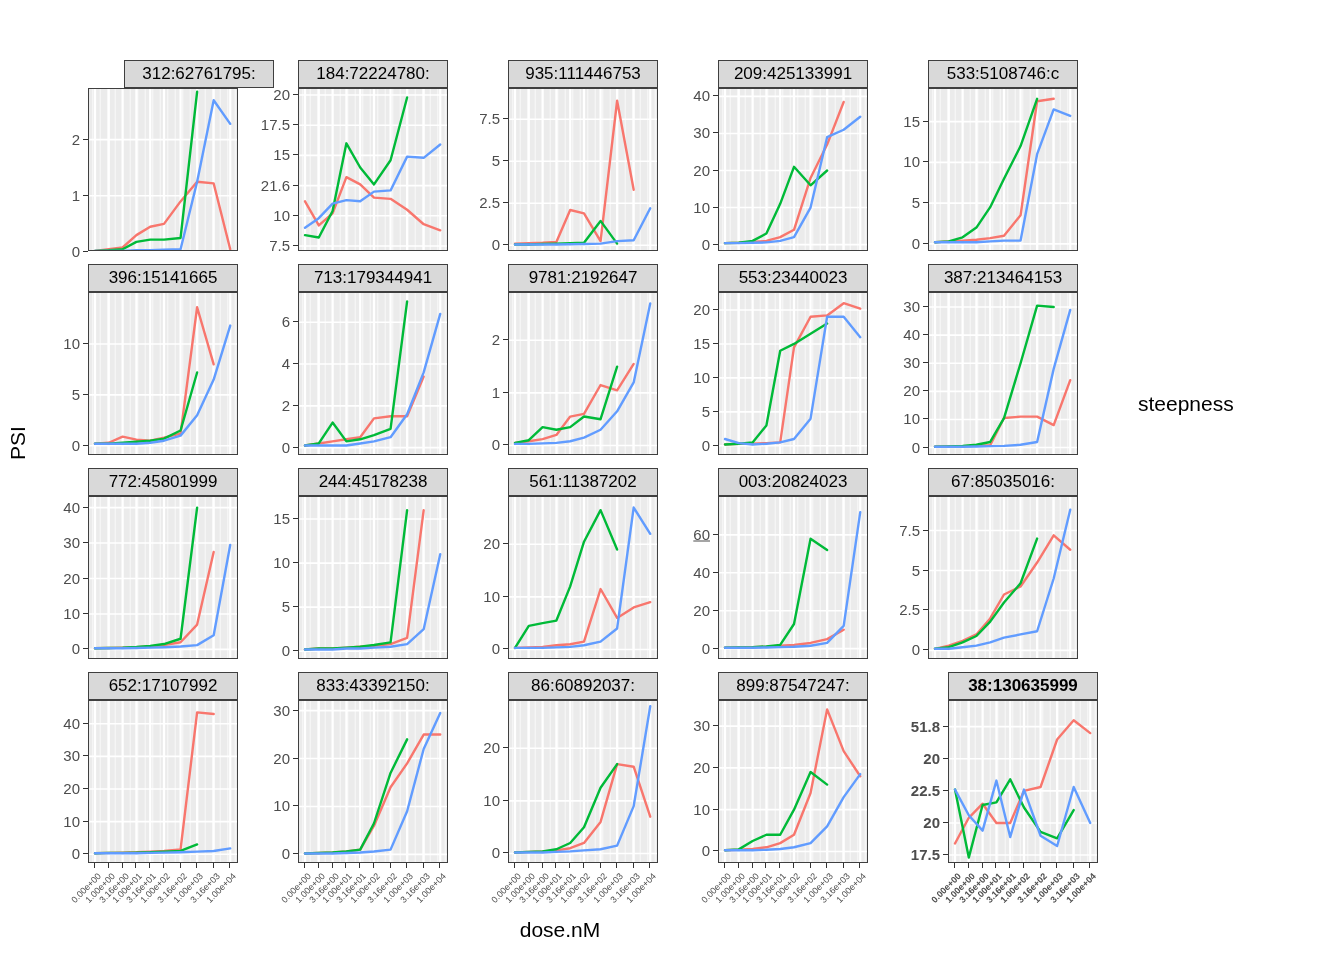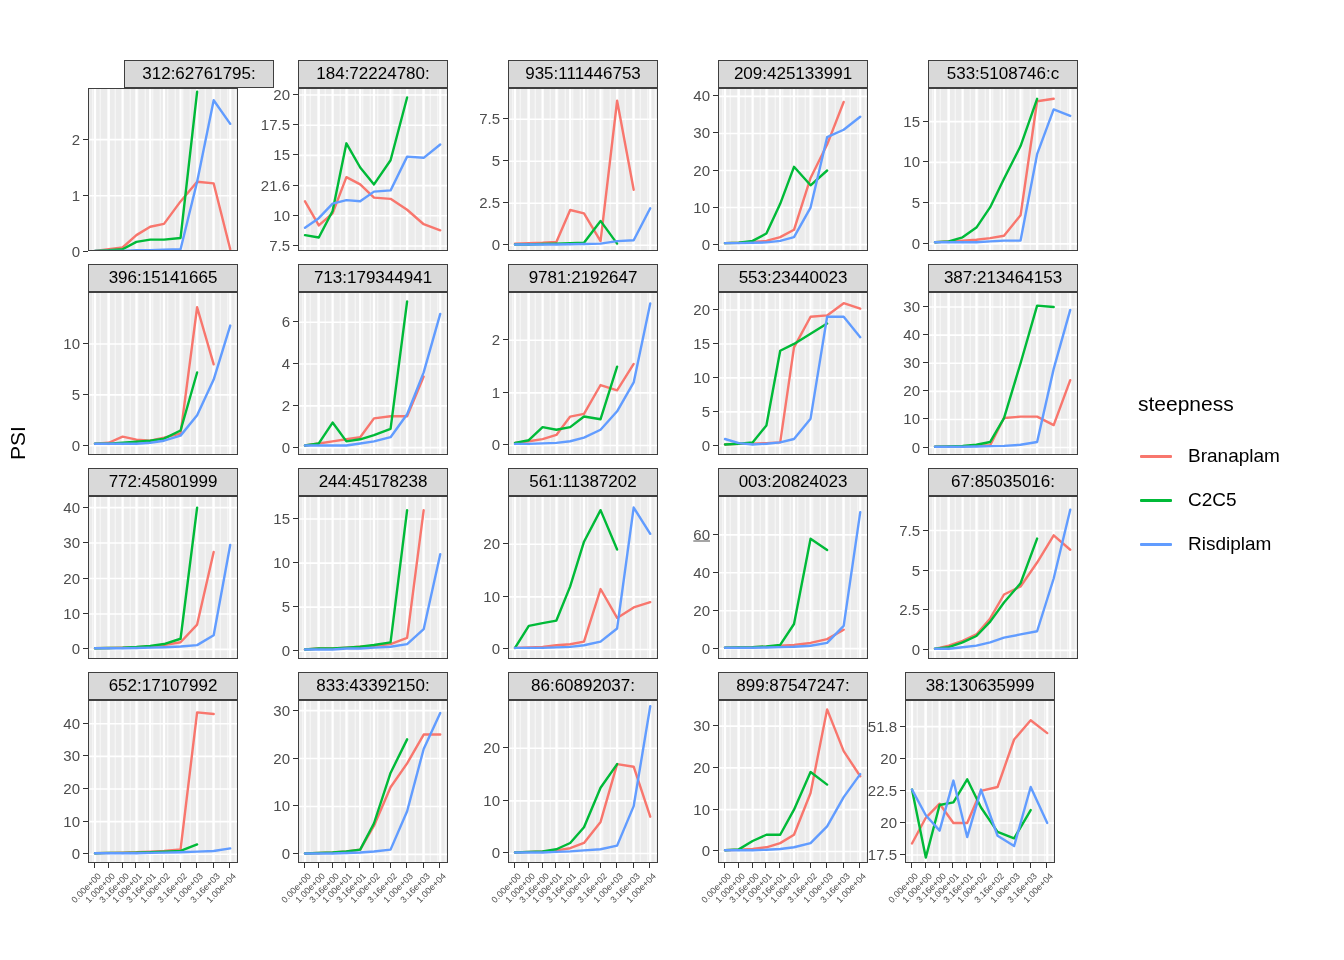--- a/index.html
+++ b/index.html
@@ -34,20 +34,21 @@
   .legend-key{width:36px;height:22px;display:flex;align-items:center;justify-content:center;margin-right:14px;}
   .legend-line{width:32px;height:3px;border-radius:1px;}
   .legend-label{font-size:19px;color:#000;}
 </style>
 </head>
 <body>
 
 <div id="root">
 
   <div class="ylab">PSI</div>
+  <div class="xlab">dose.nM</div>
 
   <div class="grid" id="facet-grid">
       <div class="facet" style="left: 28px; top: 0px; width: 210px; height: 191px;">
         <div class="strip" style="left: 60px; width: 150px; margin-left: 36px;">
           <span>312:62761795:</span>
         </div>
         <div class="yaxis" style="left: 0px; top: 28px; width: 60px; height: 163px;">
           <div class="ytick" style="top: 163px;">0</div>
           <div class="ytickmark" style="top: 163px;"></div>
           <div class="ytick" style="top: 106.793px;">1</div>
@@ -1197,21 +1198,21 @@
           <div class="xtickmark" style="left: 91.56px;"></div>
           <div class="xtl" style="left: 47.56px; top: 8px; width: 46px;">3.16e+02</div>
           <div class="xtickmark" style="left: 108.12px;"></div>
           <div class="xtl" style="left: 64.12px; top: 8px; width: 46px;">1.00e+03</div>
           <div class="xtickmark" style="left: 124.68px;"></div>
           <div class="xtl" style="left: 80.68px; top: 8px; width: 46px;">3.16e+03</div>
           <div class="xtickmark" style="left: 141.24px;"></div>
           <div class="xtl" style="left: 97.24px; top: 8px; width: 46px;">1.00e+04</div>
         </div>
       </div>
-      <div class="facet" style="left: 845px; top: 612px; width: 210px; height: 159px;">
+      <div class="facet" style="left: 888px; top: 612px; width: 210px; height: 159px; font-weight: bold;">
         <div class="strip" style="left: 60px; width: 150px;">
           <span>38:130635999</span>
         </div>
         <div class="yaxis" style="left: 0px; top: 28px; width: 60px; height: 163px;">
           <div class="ytick" style="top: 154.016px;">17.5</div>
           <div class="ytickmark" style="top: 154.016px;"></div>
           <div class="ytick" style="top: 121.929px;">20</div>
           <div class="ytickmark" style="top: 121.929px;"></div>
           <div class="ytick" style="top: 89.8425px;">22.5</div>
           <div class="ytickmark" style="top: 89.8425px;"></div>
@@ -1282,35 +1283,15 @@
           <div class="xtickmark" style="left: 124.68px;"></div>
           <div class="xtl" style="left: 80.68px; top: 8px; width: 46px;">3.16e+03</div>
           <div class="xtickmark" style="left: 141.24px;"></div>
           <div class="xtl" style="left: 97.24px; top: 8px; width: 46px;">1.00e+04</div>
         </div>
       </div>
     </div>
 
   <div class="legend">
     <div class="legend-title">steepness</div>
-    <div id="legend-items">
-        <div class="legend-item">
-          <div class="legend-key">
-            <div class="legend-line" style="background: rgb(248, 118, 109);"></div>
-          </div>
-          <div class="legend-label">Branaplam</div>
-        </div>
-        <div class="legend-item">
-          <div class="legend-key">
-            <div class="legend-line" style="background: rgb(0, 186, 56);"></div>
-          </div>
-          <div class="legend-label">C2C5</div>
-        </div>
-        <div class="legend-item">
-          <div class="legend-key">
-            <div class="legend-line" style="background: rgb(97, 156, 255);"></div>
-          </div>
-          <div class="legend-label">Risdiplam</div>
-        </div>
-      </div>
   </div>
 
 </div>
 
 </body></html>

